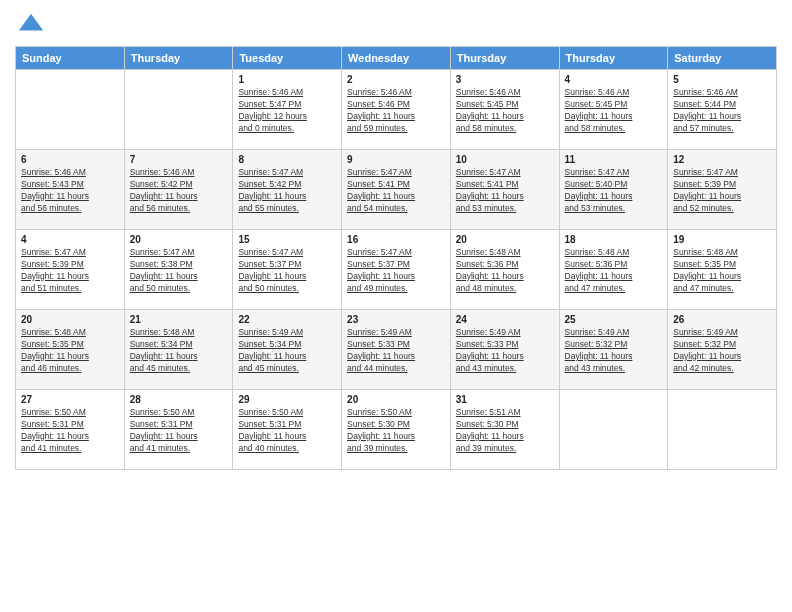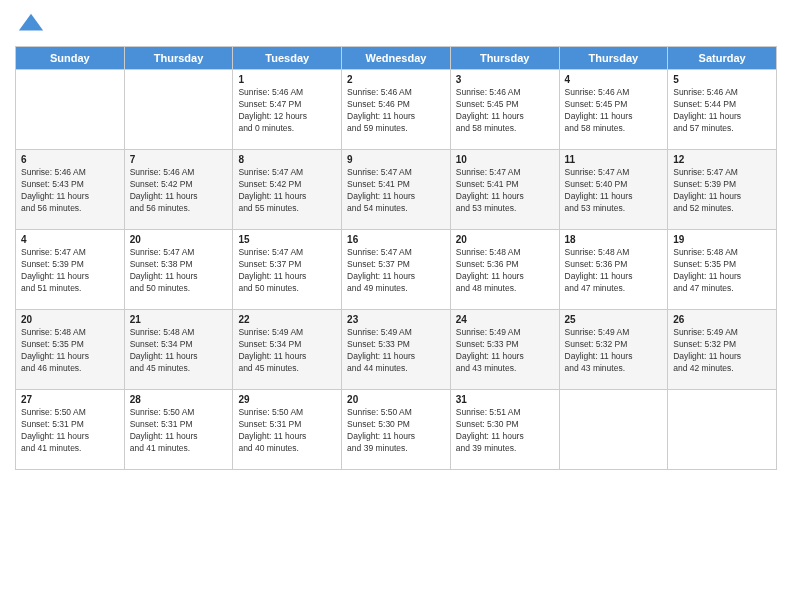--- a/index.html
+++ b/index.html
@@ -60,21 +60,21 @@
       color: #555;
     }
     .calendar {
       width: 100%;
       border-collapse: collapse;
       font-size: 9.5px;
     }
     .calendar th {
       background-color: #4a90d9;
       color: #fff;
-      text-align: center;
+      text-align: left;
       padding: 5px 6px;
       font-size: 11px;
       font-weight: bold;
       border: 1px solid #ccc;
     }
     .calendar td {
       border: 1px solid #ccc;
       vertical-align: top;
       padding: 4px 5px;
       width: calc(100% / 7);
@@ -88,20 +88,21 @@
       font-weight: bold;
       font-size: 10px;
       display: block;
       margin-bottom: 2px;
       color: #222;
     }
     .day-info {
       font-size: 8.5px;
       color: #333;
       line-height: 1.4;
+      text-decoration: underline;
     }
     .empty {
       background: #fff !important;
     }
   </style>
 </head>
 <body>
 
 <div class="page">
   <div class="header">

